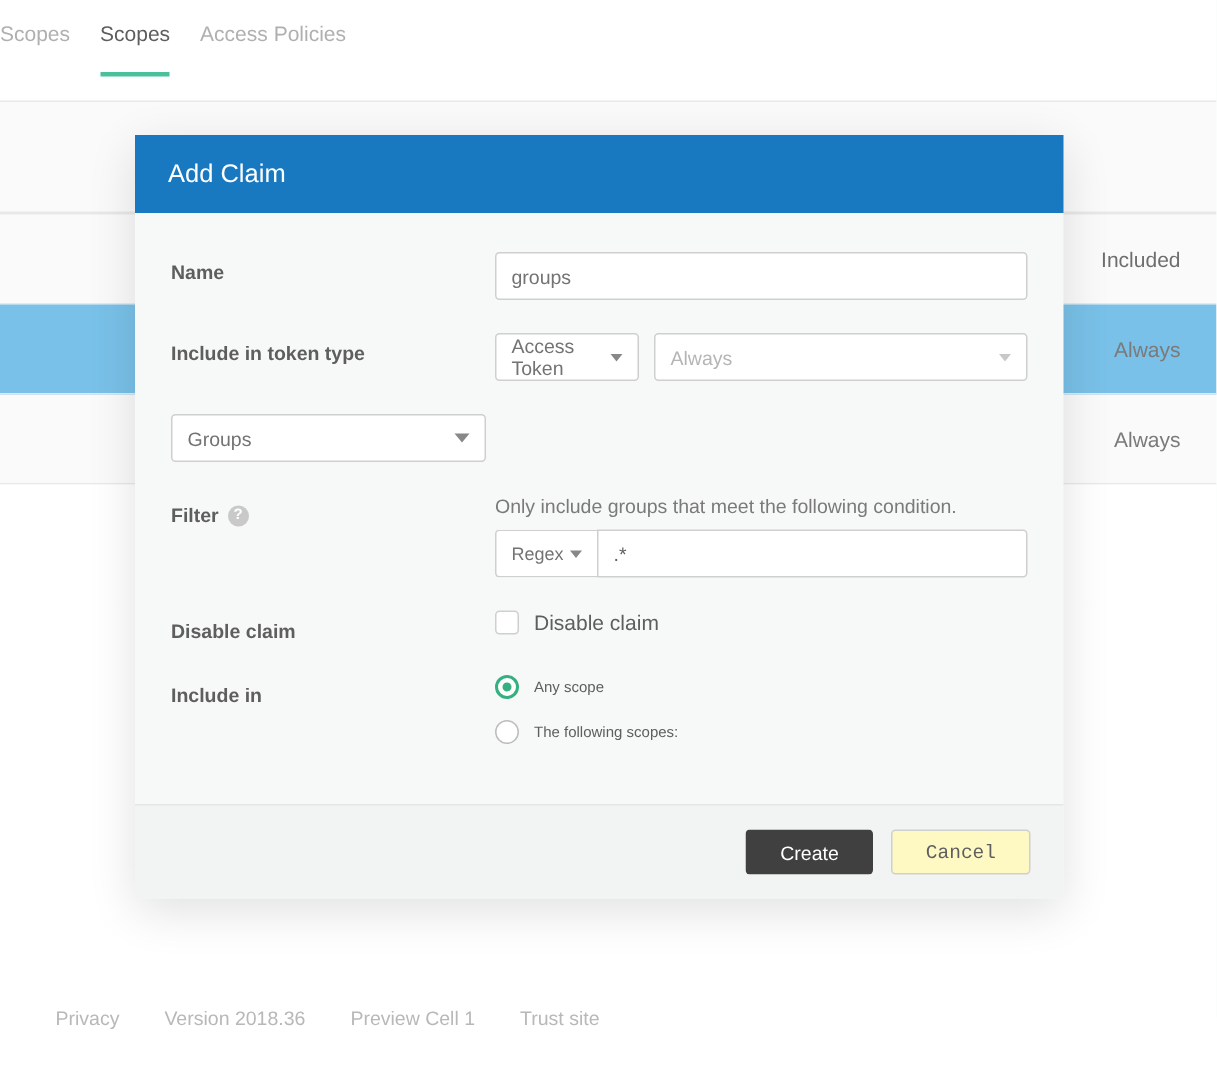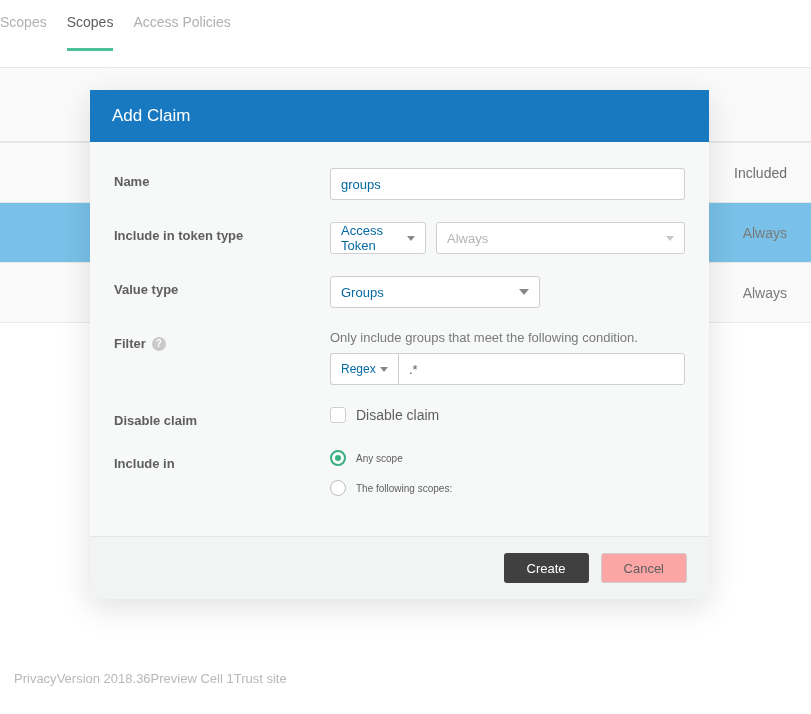--- a/index.html
+++ b/index.html
@@ -86,21 +86,21 @@
       display: flex;
       align-items: center;
       gap: 6px;
     }
     .field-ctrl { flex: 1; }
     .text-input, .select, .sel-sm {
       border: 1px solid #cfcfcf;
       background: #fff;
       border-radius: 3px;
       font-size: 13px;
-      color: #0369a1;
+      color: #737373;
       padding: 0 10px;
     }
     .text-input {
       width: 100%;
       height: 32px;
     }
     .select {
       height: 32px;
       display: inline-flex;
       align-items: center;
@@ -207,26 +207,27 @@
     }
     .btn {
       height: 30px;
       padding: 0 22px;
       border-radius: 3px;
       border: 1px solid transparent;
       font-size: 13px;
       cursor: pointer;
     }
     .btn-pri { background: #404040; color: #fff; }
-    .btn-sec { background: #fca5a5; border-color: #cfcfcf; color: #5e5e5e; }
+    .btn-sec { background: #fef9c3; border-color: #cfcfcf; color: #5e5e5e; font-family: Liberation Mono, monospace; }
     .footer {
       position: absolute;
       bottom: 28px;
-      left: 14px;
-      display: flex;
+      left: 37px;
+      display: flex;
+      gap: 30px;
       color: #b8b8b8;
       font-size: 13px;
       text-align: right;
     }
     .small-search {
       position: absolute;
       left: 0; top: 92px;
       width: 10px; height: 40px;
       border: 1px solid #e0e0e0;
       border-left: none;
@@ -282,21 +283,20 @@
           <span class="caret"></span>
         </div>
         <div class="select w-always disabled">
           <span>Always</span>
           <span class="caret dis"></span>
         </div>
       </div>
     </div>
 
     <div class="field">
-      <div class="field-label">Value type</div>
       <div class="field-ctrl">
         <div class="select w-value">
           <span>Groups</span>
           <span class="caret big"></span>
         </div>
       </div>
     </div>
 
     <div class="field">
       <div class="field-label">

